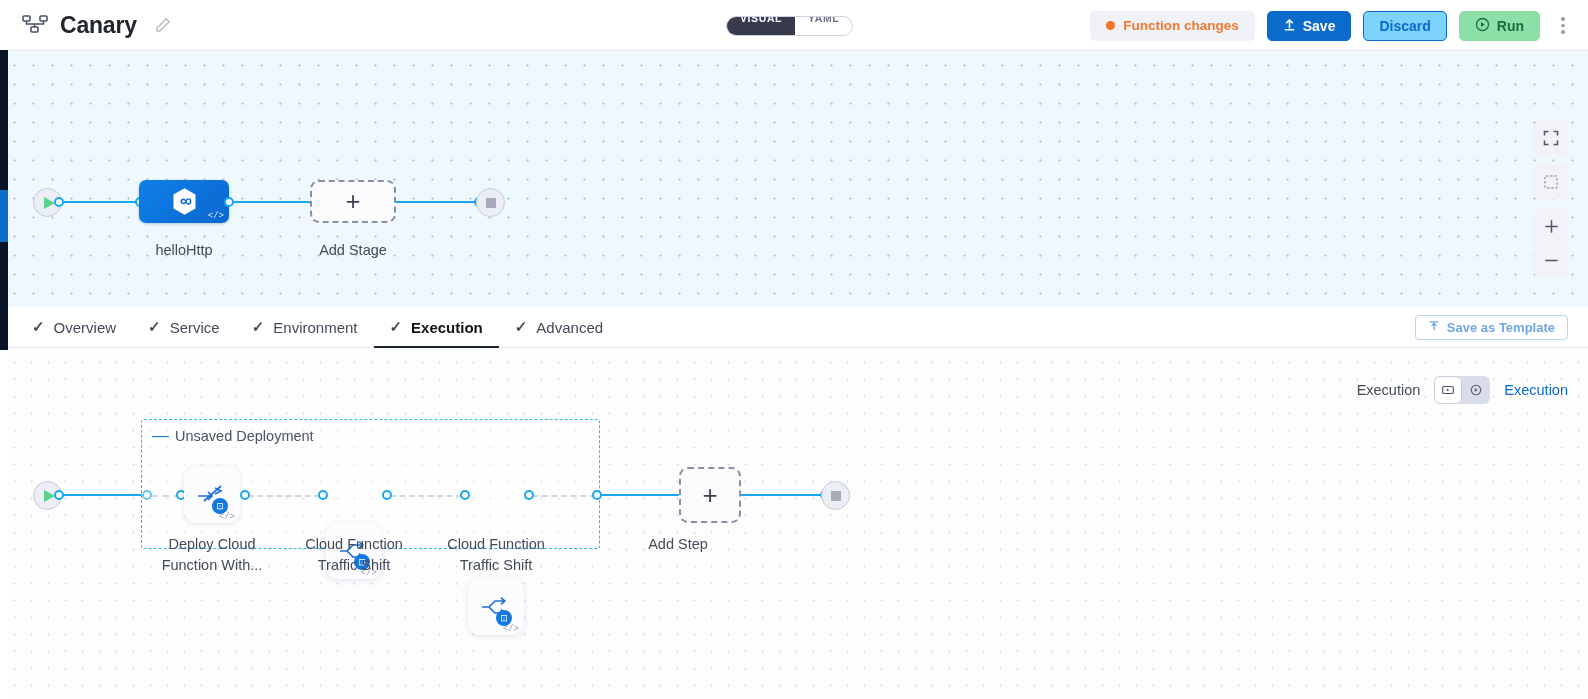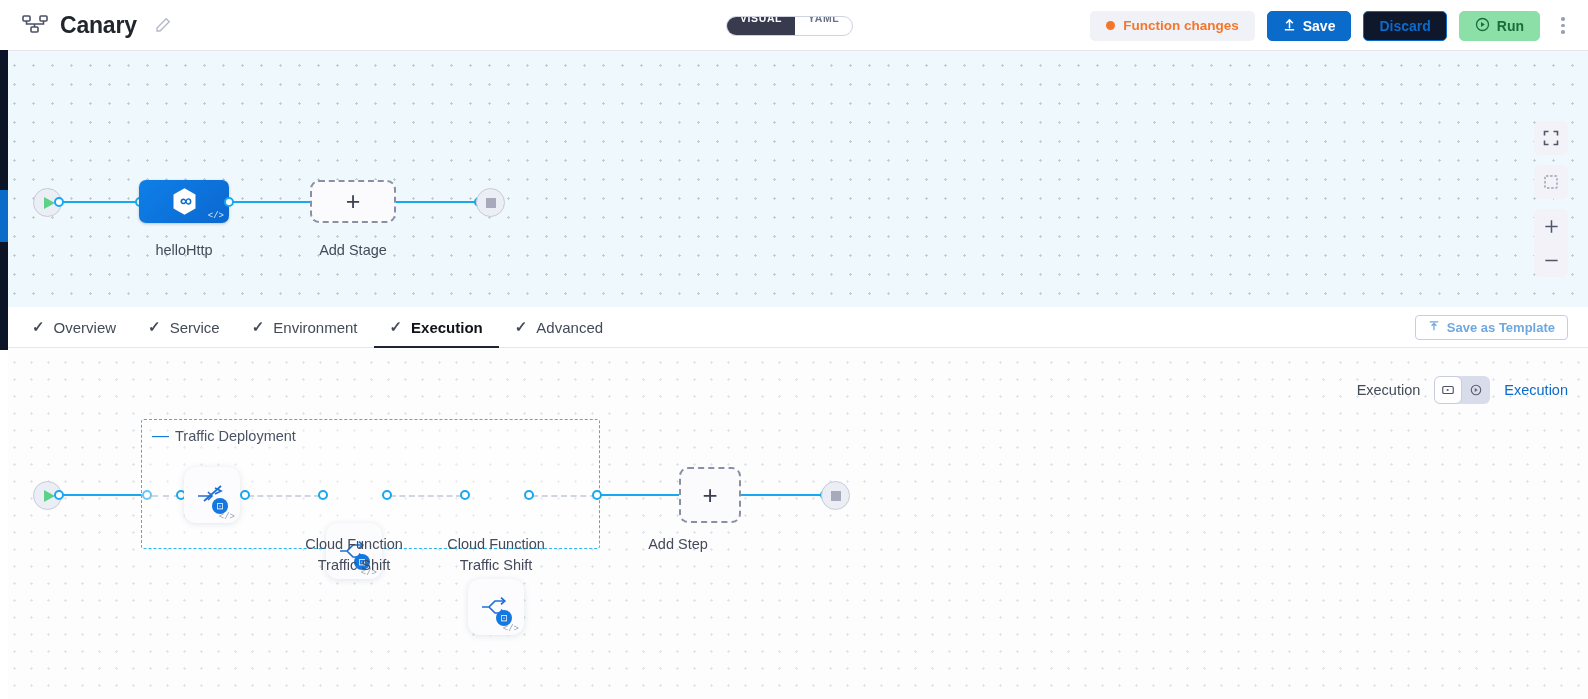--- a/index.html
+++ b/index.html
@@ -61,21 +61,21 @@
     height: 30px; padding: 0 16px;
     font-size: 13.5px; font-weight: 700; color: #f4762a;
   }
   .dot { width: 9px; height: 9px; border-radius: 50%; background: #f4762a; }
   .btn {
     height: 30px; border-radius: 5px; padding: 0 15px;
     display: flex; align-items: center; gap: 7px;
     font-size: 14px; font-weight: 700; cursor: pointer; white-space: nowrap;
   }
   .btn-save { background: #0b6bcb; color: #ffffff; border: 1px solid #0b6bcb; }
-  .btn-discard { background: #0f172a; color: #0b6bcb; border: 1px solid #0b6bcb; text-align: center; }
+  .btn-discard { background: #7dd3fc; color: #0b6bcb; border: 1px solid #0b6bcb; text-align: center; }
   .btn-run { background: #8ce0a7; color: #1d6b3c; border: 1px solid #8ce0a7; }
   .kebab {
     width: 22px; height: 30px; display: flex; flex-direction: column;
     align-items: center; justify-content: center; gap: 3px; cursor: pointer;
   }
   .kebab i { width: 3.5px; height: 3.5px; border-radius: 50%; background: #9aa0b0; display: block; }
 
   
   .canvas-top {
     position: absolute; left: 0; top: 51px; width: 1588px; height: 256px;
@@ -400,34 +400,38 @@
       <div class="endcap">
           <div class="tri"></div>
         </div>
     </div>
     <div class="gnode port" style="left:54px; top:142px;"></div>
     <div class="gnode port" style="left:142px; top:142px;"></div>
 
     <div class="group-box" style="left:141px; top:71px; width:459px; height:130px;"></div>
     <div class="group-label" style="left:152px; top:79px;">
       <span class="group-collapse">—</span>
-      <span>Traffic Deployment</span>
+      <span>Unsaved Deployment</span>
     </div>
 
     <div class="gnode port" style="left:176px; top:142px;"></div>
     <div class="gnode step-node" style="left:184px; top:119px;">
       <svg width="34" height="26" viewBox="0 0 34 26" fill="none" stroke="#1f6fd4" stroke-width="1.7">
         <path d="M3 14h13M13 10l4 4-4 4"></path>
         <path d="M20 6l6 3-6 3"></path>
           <path d="M9 19L26 4"></path>
       </svg>
       <span class="step-badge">⊡</span>
       <span class="step-code">&lt;/&gt;</span>
     </div>
     <div class="gnode port" style="left:240px; top:142px;"></div>
+    <div class="node-label" style="left:142px; top:186px; width:140px;">
+      <div>Deploy Cloud</div>
+      <div>Function With...</div>
+    </div>
 
     <div class="gnode port" style="left:318px; top:142px;"></div>
     <div class="gnode step-node" style="left:326px; top:119px;">
       <svg width="34" height="26" viewBox="0 0 34 26" fill="none" stroke="#1f6fd4" stroke-width="1.7">
         <path d="M3 13h7l6-6h9M10 13l6 6h9"></path>
         <path d="M22 3.6l3.8 3.4-3.8 3.4M22 15.6l3.8 3.4-3.8 3.4"></path>
       </svg>
       <span class="step-badge">⊡</span>
       <span class="step-code">&lt;/&gt;</span>
     </div>

